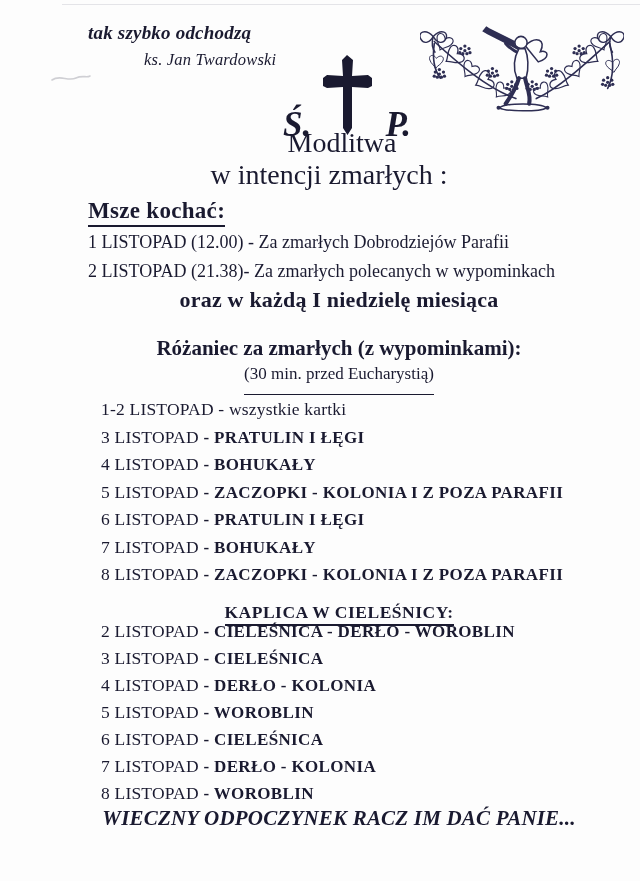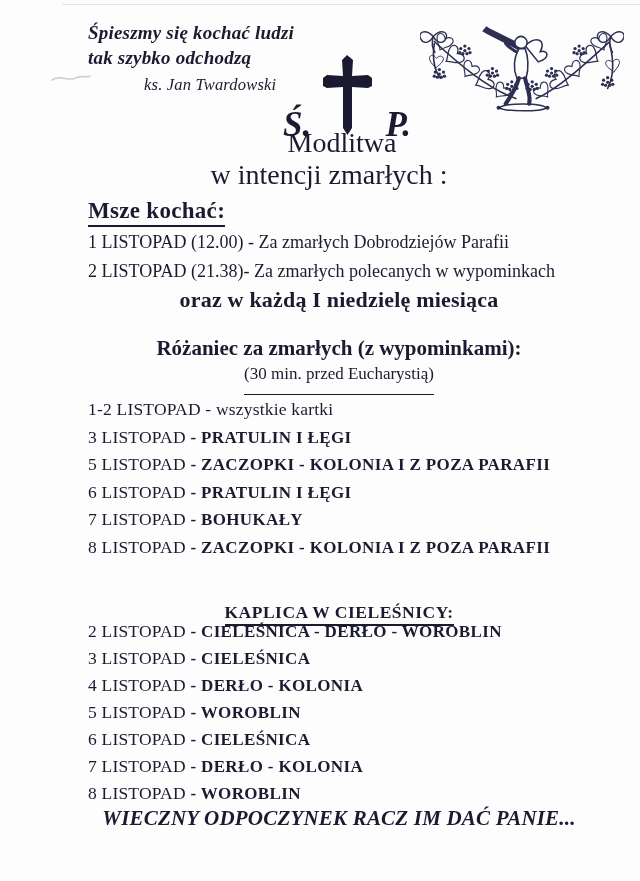--- a/index.html
+++ b/index.html
@@ -40,42 +40,41 @@
                    border-bottom:2.5px solid var(--ink); padding-bottom:1px; letter-spacing:.3px; }
   .mass-line{ font-size:18px; line-height:28.5px; }
   .mass-lines{ margin-top:1px; }
 
   .note{ top:287px; font-size:22px; font-weight:bold; letter-spacing:.2px; }
 
   .rosary-head{ top:336px; font-size:21px; font-weight:bold; }
   .rosary-sub{ top:364px; font-size:17px; }
   .u-thin{ display:inline-block; border-bottom:1.5px solid var(--ink); padding-bottom:10px; }
 
-  .list{ position:absolute; left:88px; right:6px; }
+  .list{ position:absolute; left:101px; right:6px; }
   .rosary-list{ top:396px; }
   .rosary-list .row{ line-height:26.5px; }
   .chapel-list{ top:618px; }
   .chapel-list .row{ line-height:26px; }
   .row{ white-space:nowrap; }
   .date{ font-size:17.5px; letter-spacing:.2px; }
   .place{ font-size:17px; font-weight:bold; letter-spacing:.35px; }
 
   .chapel-head{ top:590px; font-size:17.5px;margin-top:12px; }
   .chapel-head .u{ display:inline-block; font-weight:bold; letter-spacing:.5px;
                    border-bottom:2px solid var(--ink); padding-bottom:1px; }
 
   .footer{ top:806px; font-size:21px; font-weight:bold; font-style:italic; letter-spacing:.2px; }
 </style>
 </head>
 <body>
 
 <div class="scan-edge"></div>
 
 <div class="quote">
-  <div>Śpieszmy się kochać ludzi</div>
   <div>tak szybko odchodzą</div>
   <div class="quote-attr">ks. Jan Twardowski</div>
 </div>
 
 <svg class="squiggle" width="42" height="14" viewBox="0 0 42 14">
   <path d="M2 9 C10 3 18 11 26 7 C32 4 37 7 40 5" stroke="#c8c8cd" fill="none" stroke-width="1.6" stroke-linecap="round"></path>
 </svg>
 
 <svg class="cherub" width="204" height="102" viewBox="0 0 200 100">
   <defs>
@@ -177,20 +176,21 @@
 <div class="center rosary-sub">
   <span class="u-thin">(30 min. przed Eucharystią)</span>
 </div>
 
 <div class="list rosary-list">
   <p class="row"><span class="date">1-2 LISTOPAD</span><span class="date"> - </span><span class="date">wszystkie kartki</span></p>
   <div>
 
       <p class="row"><span class="date">3 LISTOPAD</span><span class="place"> - </span><span class="place">PRATULIN I ŁĘGI</span></p>
 
+      <p class="row"><span class="date">4 LISTOPAD</span><span class="place"> - </span><span class="place">BOHUKAŁY</span></p>
 
       <p class="row"><span class="date">5 LISTOPAD</span><span class="place"> - </span><span class="place">ZACZOPKI - KOLONIA I Z POZA PARAFII</span></p>
 
       <p class="row"><span class="date">6 LISTOPAD</span><span class="place"> - </span><span class="place">PRATULIN I ŁĘGI</span></p>
 
       <p class="row"><span class="date">7 LISTOPAD</span><span class="place"> - </span><span class="place">BOHUKAŁY</span></p>
 
       <p class="row"><span class="date">8 LISTOPAD</span><span class="place"> - </span><span class="place">ZACZOPKI - KOLONIA I Z POZA PARAFII</span></p>
     </div>
 </div>

